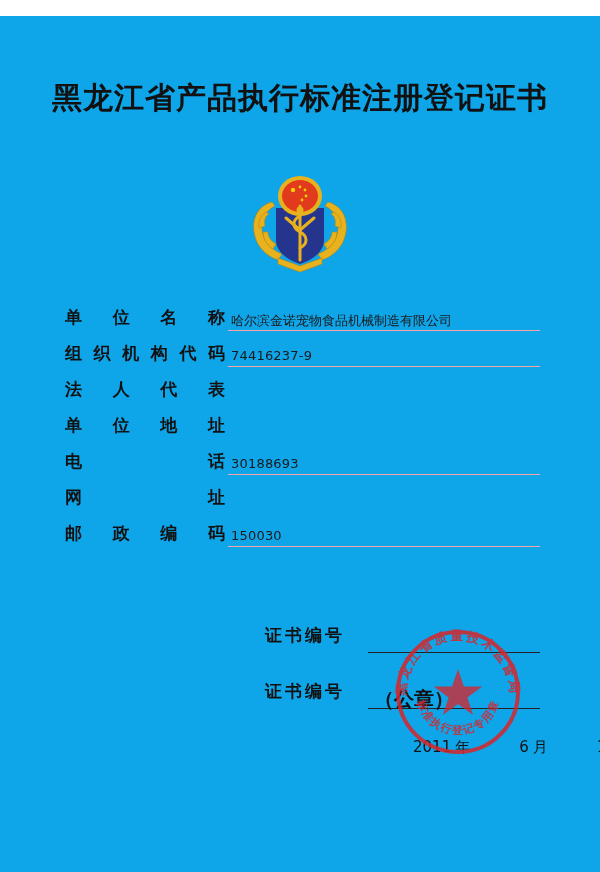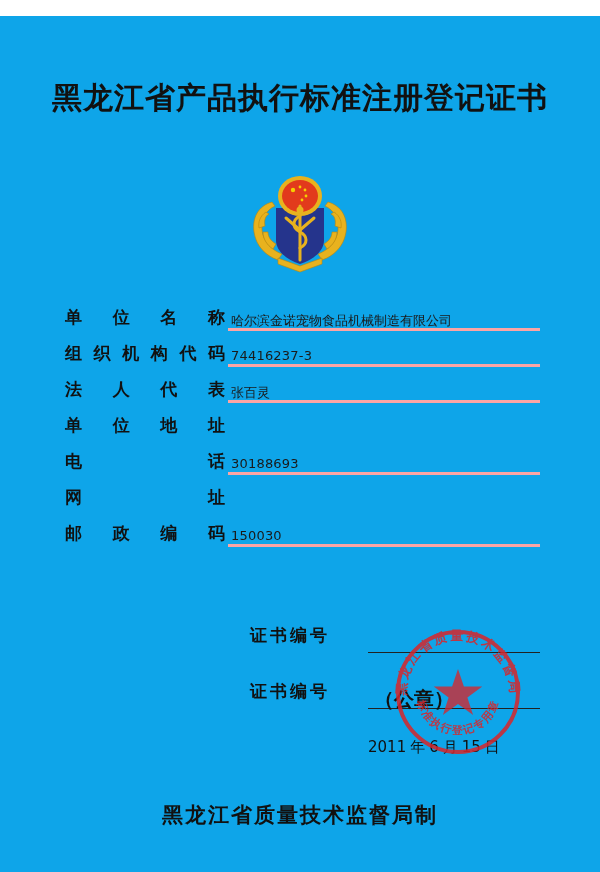--- a/index.html
+++ b/index.html
@@ -69,41 +69,42 @@
     display: flex;
     justify-content: space-between;
   }
   .field-label span { display: inline-block; }
   .field-value {
     position: absolute;
     left: 168px;
     right: 0;
     top: 0;
     height: 30px;
-    border-bottom: 3px solid #fca5a5;
+    border-bottom: 1px solid #fca5a5;
     font-family: "DejaVu Sans", "Liberation Sans", sans-serif;
     font-size: 13px;
     color: #1a1a1a;
     padding-left: 3px;
     padding-top: 11px;
     box-sizing: border-box;
     white-space: nowrap;
     overflow: hidden;
   }
   .field-value.latin {
     font-size: 13px;
     letter-spacing: 0.2px;
   }
 
   
   .lower {
     position: absolute;
     left: 250px;
     top: 600px;
     width: 290px;
+    text-align: center;
   }
   .lower-row {
     position: relative;
     height: 56px;
   }
   .lower-label {
     position: absolute;
     left: 0;
     top: 8px;
     width: 110px;
@@ -140,20 +141,21 @@
     width: 180px;
     height: 26px;
     font-family: "DejaVu Sans", "Liberation Sans", sans-serif;
     font-size: 15px;
     color: #111;
     white-space: nowrap;
   }
   .date-row .dnum {
     font-family: "DejaVu Sans", "Liberation Sans", sans-serif;
     font-size: 15px;
+    margin-left: 45px;
   }
   .date-row .dchar {
     font-family: "DejaVu Serif", "Liberation Serif", serif;
     font-size: 15px;
     padding: 0 4px;
   }
 
   
   .seal {
     position: absolute;
@@ -238,31 +240,30 @@
 
     <div class="field-row">
       <div class="field-label">
         <span>组</span>
         <span>织</span>
         <span>机</span>
         <span>构</span>
         <span>代</span>
         <span>码</span>
       </div>
-      <div class="field-value latin">74416237-3</div>
+      <div class="field-value latin">74416237-9</div>
     </div>
 
     <div class="field-row">
       <div class="field-label">
         <span>法</span>
         <span>人</span>
         <span>代</span>
         <span>表</span>
       </div>
-      <div class="field-value">张百灵</div>
     </div>
 
     <div class="field-row">
       <div class="field-label">
         <span>单</span>
         <span>位</span>
         <span>地</span>
         <span>址</span>
       </div>
     </div>
@@ -324,15 +325,14 @@
         <text font-family="'DejaVu Serif','Liberation Serif',serif" font-size="13" font-weight="bold" fill="#d8252a" letter-spacing="2.5">
           <textPath href="#arcTop" startOffset="50%" text-anchor="middle">黑龙江省质量技术监督局</textPath>
         </text>
         <text font-family="'DejaVu Serif','Liberation Serif',serif" font-size="11" font-weight="bold" fill="#d8252a" letter-spacing="1.5">
           <textPath href="#arcBottom" startOffset="50%" text-anchor="middle">标准执行登记专用章</textPath>
         </text>
       </g>
     </svg>
   </div>
 
-  <div class="footer">黑龙江省质量技术监督局制</div>
 
 </div>
 
 </body></html>

